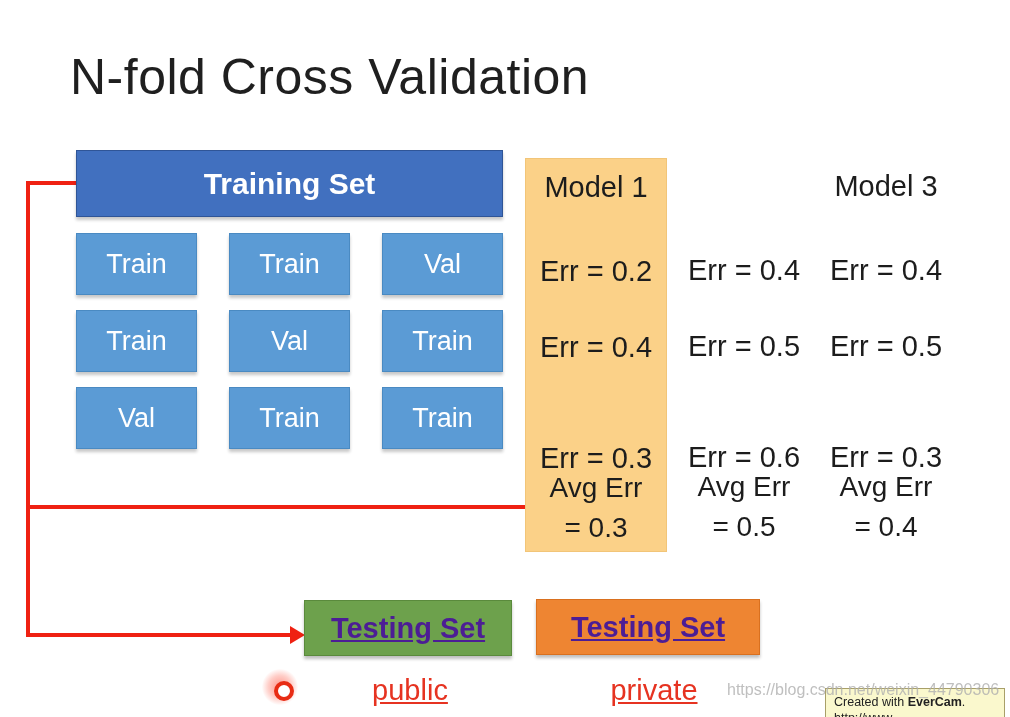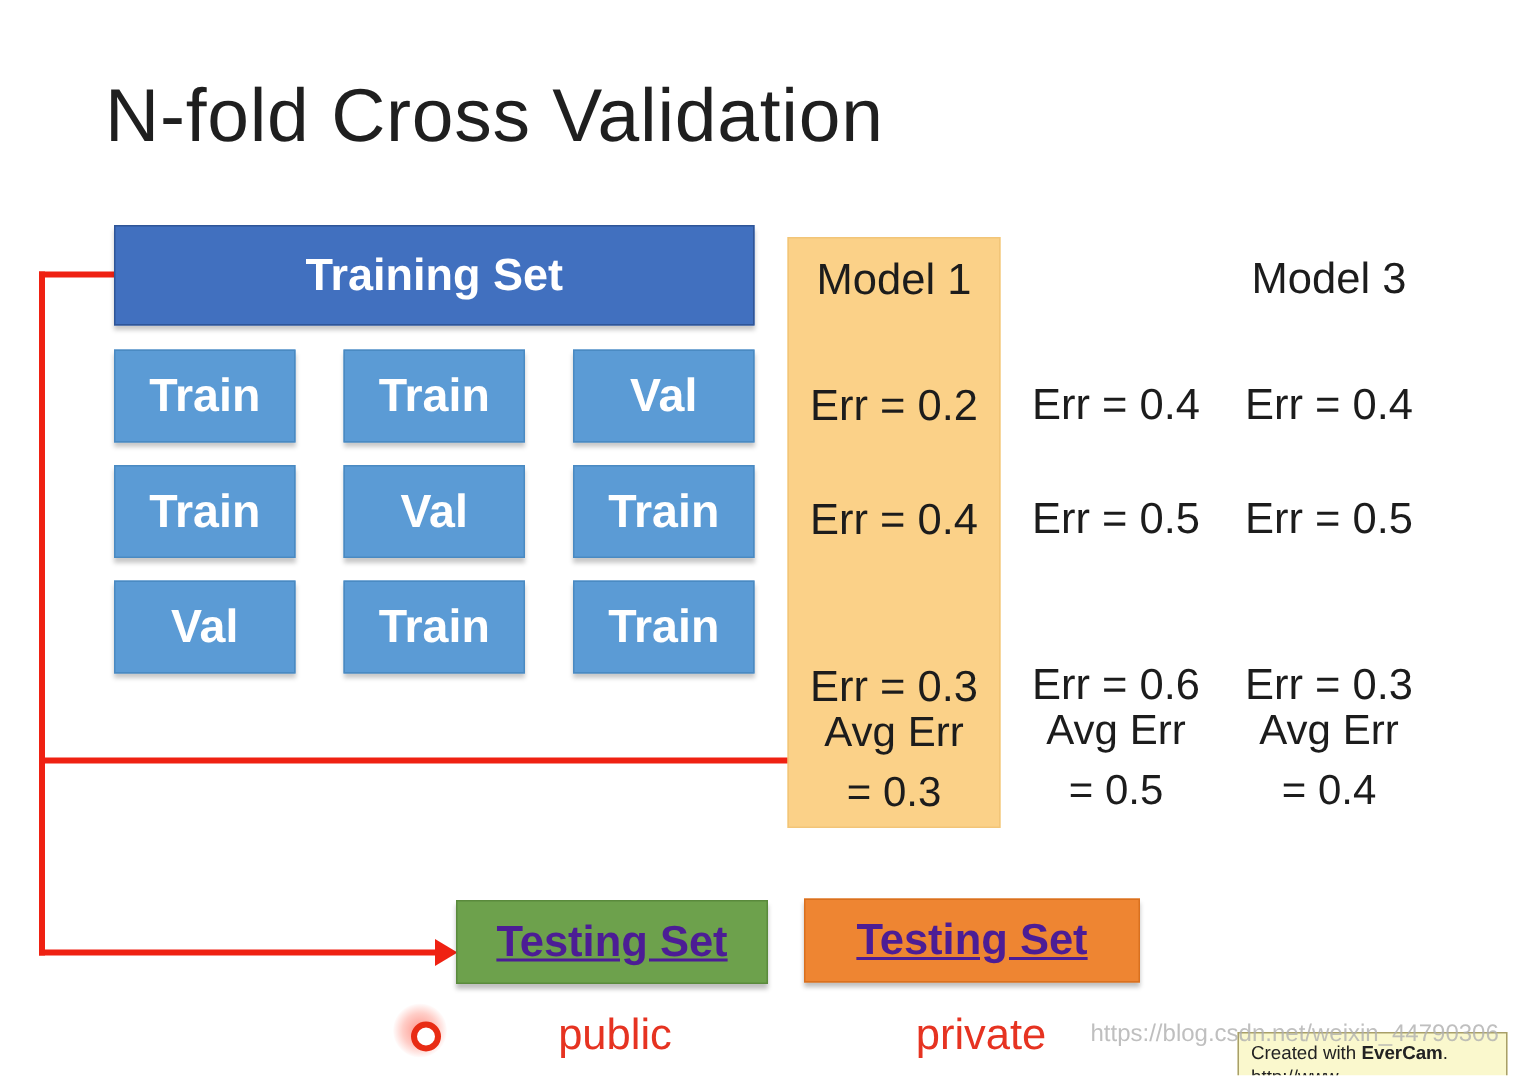--- a/index.html
+++ b/index.html
@@ -23,21 +23,21 @@
     display:flex;align-items:center;justify-content:center;
     color:#ffffff;font-size:30px;font-weight:bold;
   }
 
   
   .fold-box{
     width:121px;height:62px;
     background:#5b9bd5;border:1px solid #4a8ac2;box-sizing:border-box;
     box-shadow:0 3px 3px rgba(0,0,0,0.22);
     display:flex;align-items:center;justify-content:center;
-    color:#ffffff;font-size:31px;font-weight:bold;
+    color:#ffffff;font-size:27px;font-weight:normal;
   }
   .c0{left:76px;} .c1{left:229px;} .c2{left:382px;}
   .r0{top:233px;} .r1{top:310px;} .r2{top:387px;}
 
   
   .model-col{top:158px;height:394px;}
   .model-col.highlight{
     background:#fbd188;border:1px solid #f2c578;box-sizing:border-box;
   }
   .mc1{left:525px;width:142px;}
@@ -70,21 +70,21 @@
   .test-box{
     height:56px;box-sizing:border-box;
     display:flex;align-items:center;justify-content:center;
     color:#4c1d95;font-size:29px;font-weight:bold;
     box-shadow:0 3px 3px rgba(0,0,0,0.25);
     text-decoration:underline;
   }
   .test-public{left:304px;top:600px;width:208px;background:#6da14c;border:1px solid #5a8a3c;}
   .test-private{left:536px;top:599px;width:224px;background:#ee8532;border:1px solid #d9701f;}
   .caption{
-    top:671px;height:38px;color:#e63321;font-size:29px;text-align:center;line-height:38px;
+    top:671px;height:38px;color:#e63321;font-size:29px;text-align:center;line-height:38px;text-decoration:underline;
   }
   .cap-public{left:330px;width:160px;}
   .cap-private{left:574px;width:160px;}
 
   
   .cursor-glow{
     left:262px;top:669px;width:36px;height:36px;border-radius:50%;
     background:radial-gradient(circle,rgba(255,60,40,0.55) 0%,rgba(255,90,70,0.30) 45%,rgba(255,120,100,0) 72%);
   }
   .cursor-ring{

